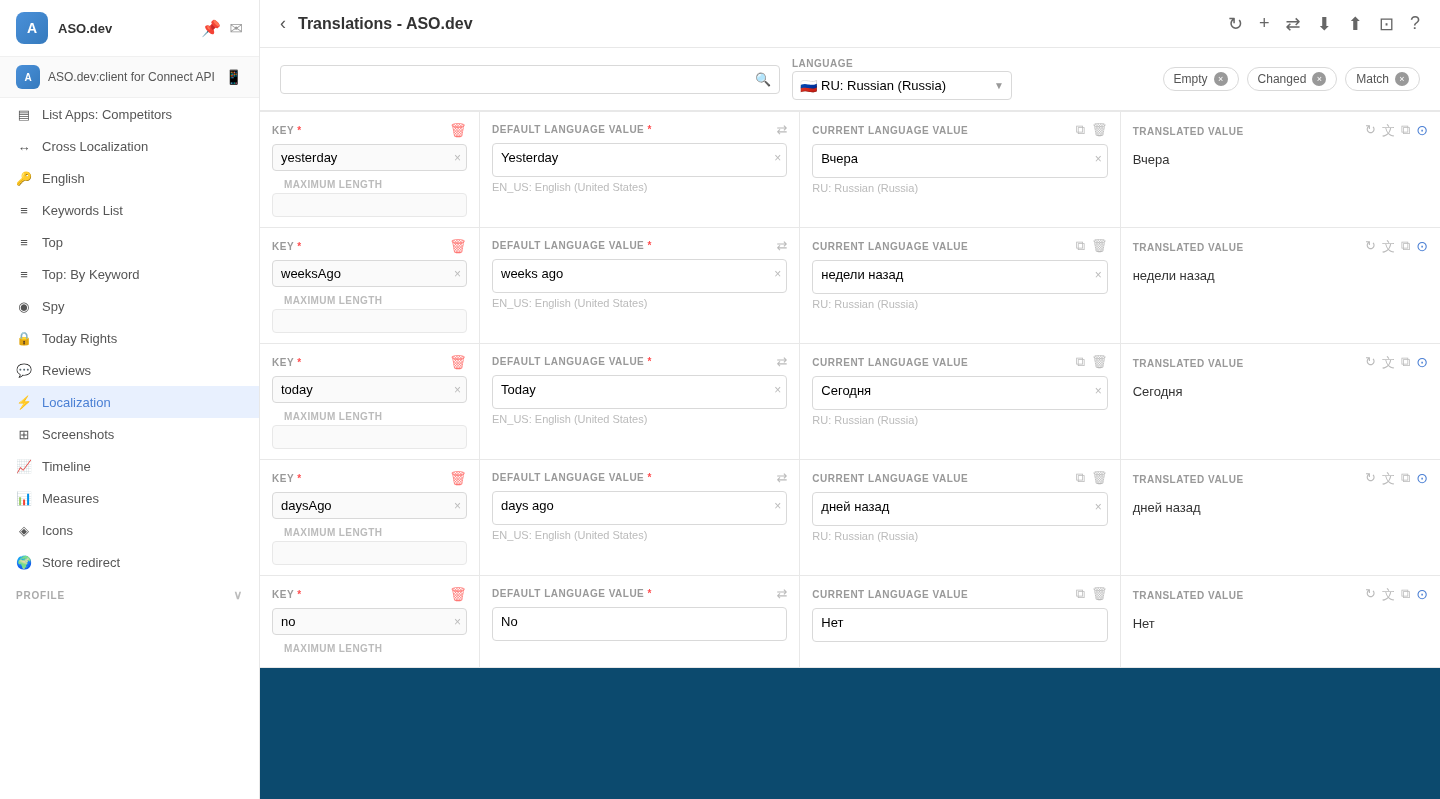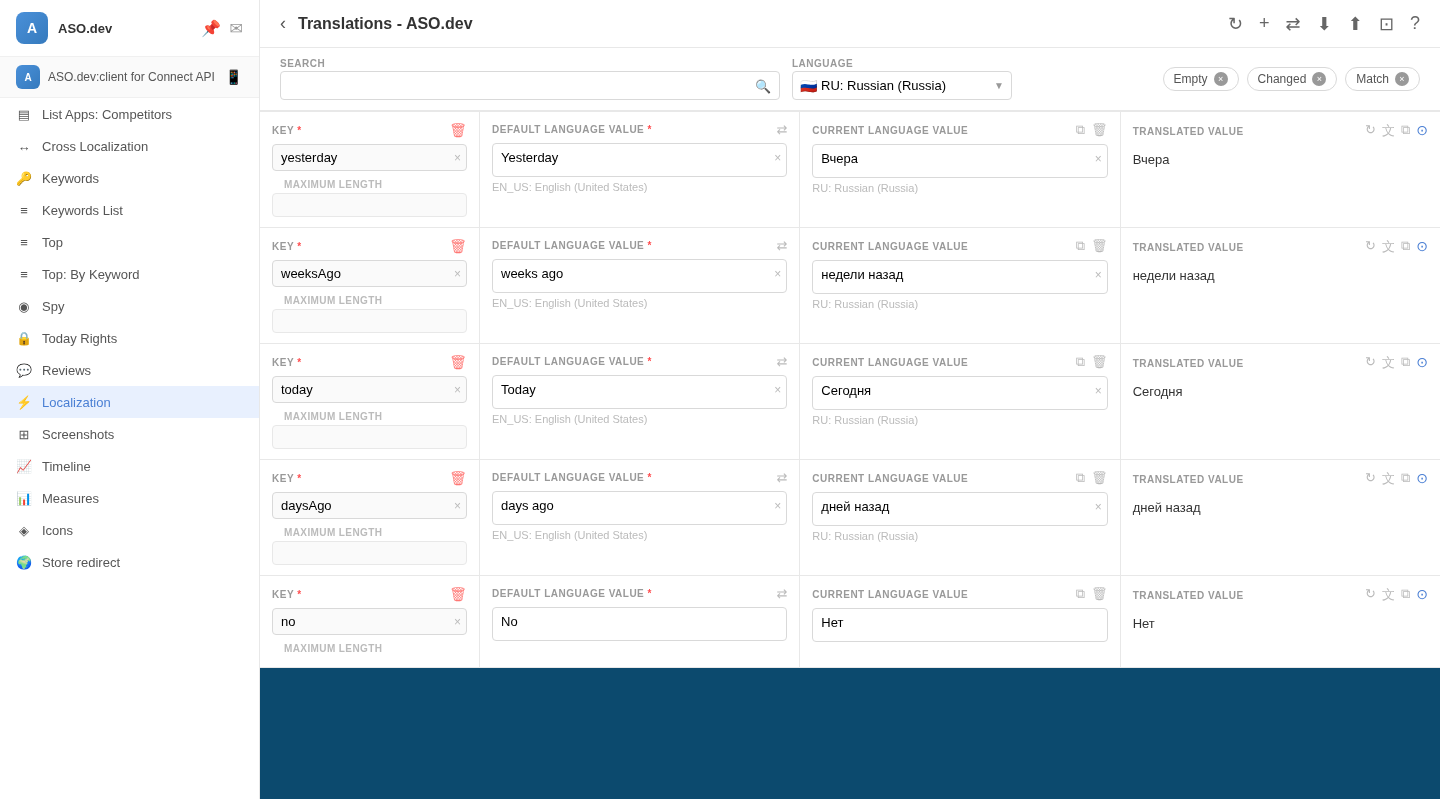--- a/index.html
+++ b/index.html
@@ -94,21 +94,21 @@
     <div class="sidebar-item">
       <div class="item-icon">▤</div>
       <span>List Apps: Competitors</span>
     </div>
     <div class="sidebar-item">
       <div class="item-icon">↔</div>
       <span>Cross Localization</span>
     </div>
     <div class="sidebar-item">
       <div class="item-icon">🔑</div>
-      <span>Keywords</span>
+      <span>English</span>
     </div>
     <div class="sidebar-item">
       <div class="item-icon">≡</div>
       <span>Keywords List</span>
     </div>
     <div class="sidebar-item">
       <div class="item-icon">≡</div>
       <span>Top</span>
     </div>
     <div class="sidebar-item">
@@ -150,20 +150,24 @@
     <div class="sidebar-item">
       <div class="item-icon">◈</div>
       <span>Icons</span>
     </div>
     <div class="sidebar-item">
       <div class="item-icon">🌍</div>
       <span>Store redirect</span>
     </div>
   </div>
 
+  <div class="sidebar-section-label">
+    <span>PROFILE</span>
+    <span class="chevron">∨</span>
+  </div>
 </div>
 
 <div class="main">
 
   <div class="main-header">
     <div class="main-header-left">
       <span class="back-btn">‹</span>
       <span class="main-title">Translations - ASO.dev</span>
     </div>
     <div class="main-header-right">
@@ -172,21 +176,20 @@
       <span>⇄</span>
       <span>⬇</span>
       <span>⬆</span>
       <span>⊡</span>
       <span>?</span>
     </div>
   </div>
 
   <div class="toolbar">
     <div style="display:flex; flex-direction:column; gap:2px; flex:1; max-width:500px;">
-      <div class="col-header-label">SEARCH</div>
       <div class="search-box">
         <input type="text" placeholder="" style="width: 100%; padding: 6px 32px 6px 10px; border: 1px solid rgb(217, 217, 217); border-radius: 4px; font-size: 13px; outline: none;">
         <span class="search-icon" style="position:absolute;right:8px;top:50%;transform:translateY(-50%);color:#bbb;">🔍</span>
       </div>
     </div>
 
     <div style="display:flex; flex-direction:column; gap:2px; min-width:200px;">
       <div class="col-header-label">LANGUAGE</div>
       <div class="language-select-container" style="position:relative; display:flex; align-items:center;">
         <span style="position:absolute;left:8px;z-index:1;pointer-events:none;font-size:14px;">🇷🇺</span>

